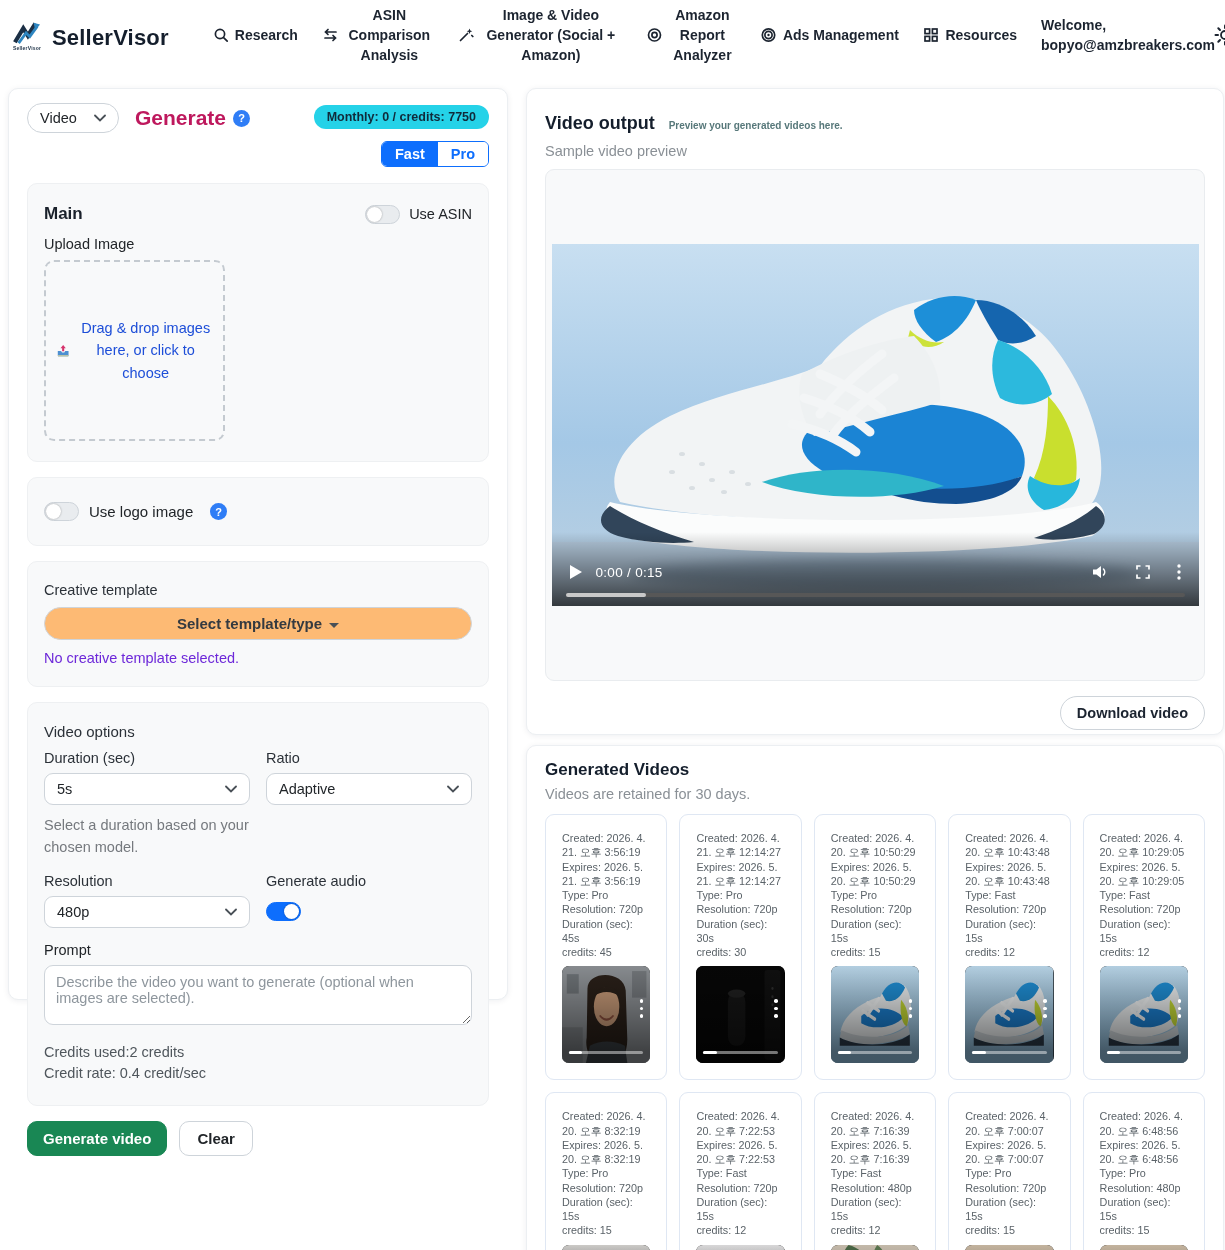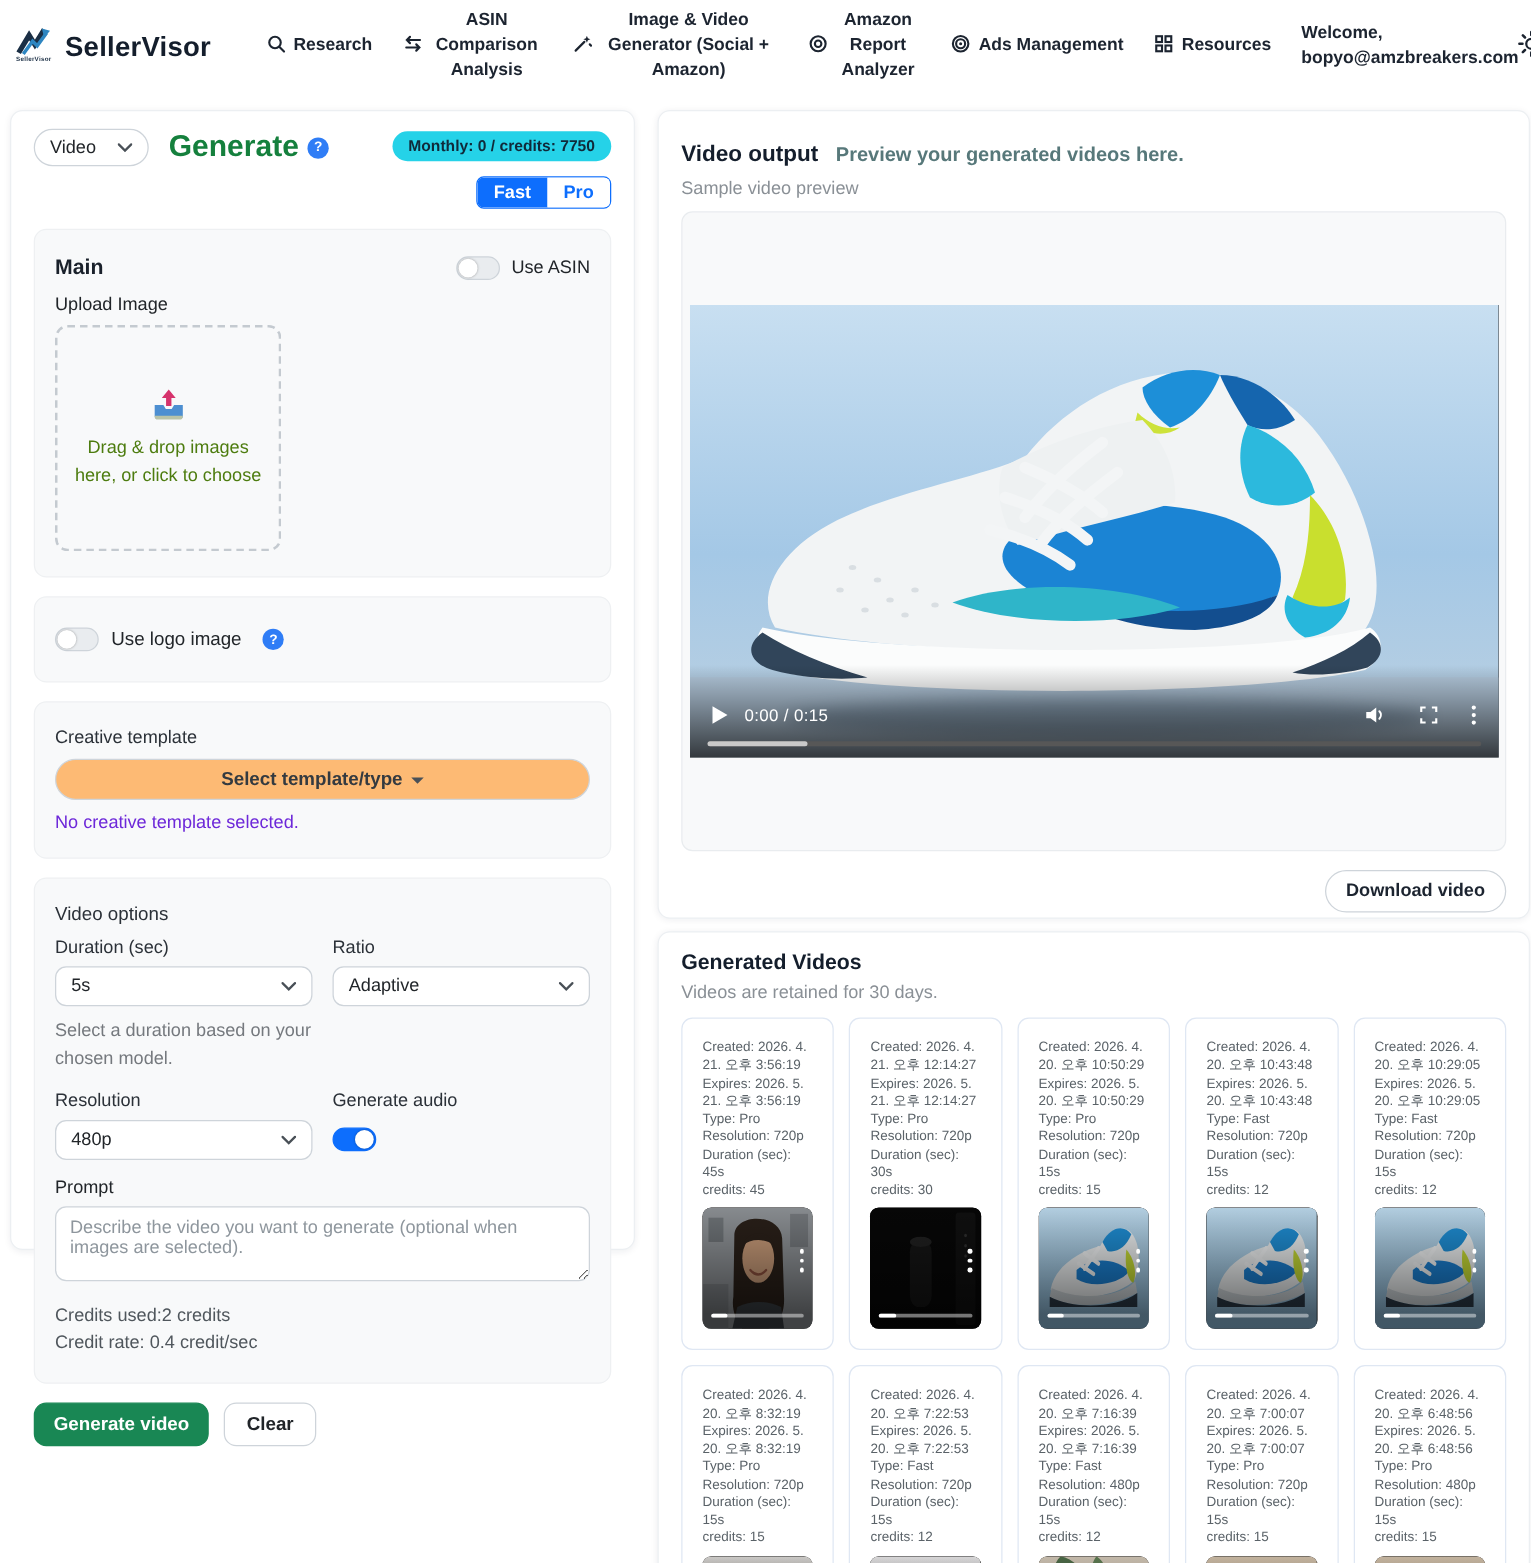--- a/index.html
+++ b/index.html
@@ -28,21 +28,21 @@
   #left-panel { left:8px; top:88px; width:500px; height:912px; padding:14px 18px; }
   #output-panel { left:526px; top:88px; width:698px; height:647px; padding:24px 18px; }
   #generated-panel { left:526px; top:745px; width:698px; height:600px; padding:14px 18px; }
 
   .subcard { background:#f8f9fa; border:1px solid #eef0f2; border-radius:10px; padding:20px 16px; margin-bottom:15px; }
 
   
   .gen-head { display:flex; align-items:center; position:relative; margin-bottom:8px; }
   .pill-select { display:flex; align-items:center; justify-content:space-between; width:92px;
     border:1px solid #ced4da; border-radius:17px; padding:6px 12px; font-size:14.5px; background:#fff; cursor:pointer; }
-  .gen-title { font-size:24px; font-weight:700; margin-left:16px; color:#15803d; }
+  .gen-title { font-size:21px; font-weight:700; margin-left:16px; color:#be185d; }
   .help { width:17px; height:17px; border-radius:50%; background:#2f7df6; color:#fff; font-size:11px;
     font-weight:700; display:inline-flex; align-items:center; justify-content:center; margin-left:7px; cursor:pointer; }
   .credit-badge { position:absolute; right:0; top:2px; background:#25d2e8; color:#102a3a;
     font-size:12.5px; font-weight:700; padding:5px 13px; border-radius:14px; }
   .seg-row { display:flex; justify-content:flex-end; margin-bottom:16px; }
   .seg { display:flex; border:1px solid #0d6efd; border-radius:6px; overflow:hidden; cursor:pointer; }
   .seg span { padding:4px 13px; font-size:14.5px; font-weight:700; }
   .seg .on  { background:#0d6efd; color:#fff; }
   .seg .off { background:#fff; color:#0d6efd; }
 
@@ -51,22 +51,22 @@
   .tglrow { display:flex; align-items:center; gap:9px; font-size:14.5px; }
   .tgl { width:35px; height:19px; border-radius:10px; background:#e9ecef; border:1px solid #ced4da;
     position:relative; cursor:pointer; flex:0 0 auto; }
   .tgl::after { content:''; position:absolute; width:15px; height:15px; border-radius:50%;
     background:#fff; top:1px; left:1px; box-shadow:0 0 2px rgba(0,0,0,.35); }
   .tgl.on { background:#0d6efd; border-color:#0d6efd; }
   .tgl.on::after { left:auto; right:1px; }
 
   .upl-label { font-size:14.5px; margin:12px 0 8px; }
   .dropzone { width:181px; height:181px; border:2px dashed #c4cad0; border-radius:10px;
-    display:flex; flex-direction:column; align-items:center; justify-content:center; gap:8px;
-    color:#4d7c0f; font-size:14.5px; text-align:center; padding:0 10px; line-height:1.55; cursor:pointer; }
+    display:flex; flex-direction:row; align-items:center; justify-content:center; gap:8px;
+    color:#1d4ed8; font-size:14.5px; text-align:center; padding:0 10px; line-height:1.55; cursor:pointer; }
 
   .logo-row { display:flex; align-items:center; gap:10px; font-size:15px; padding:4px 0; }
 
   .sec-label { font-size:14.5px; color:#2b3138; margin-bottom:9px; }
   .tplbtn { width:100%; background:#fdba74; border:1px solid #ced4da; border-radius:18px; padding:7px;
     font-size:15px; font-weight:700; color:#343a40; text-align:center; cursor:pointer; }
   .caret-dn { display:inline-block; width:0; height:0; border-left:5px solid transparent;
     border-right:5px solid transparent; border-top:5px solid #495057; margin-left:7px; vertical-align:middle; }
   .muted { color:#6d28d9; font-size:14.5px; margin-top:10px; }
 
@@ -84,21 +84,21 @@
   .credits-note { font-size:14.5px; color:#4f565c; line-height:1.5; margin-top:13px; }
   .btn-row { display:flex; gap:12px; margin-top:2px; }
   .btn-green { background:#198754; border:1px solid #198754; color:#fff; font-weight:700; font-size:15px;
     padding:8px 15px; border-radius:10px; cursor:pointer; }
   .btn-outline { background:#fff; border:1px solid #ced4da; color:#212529; font-weight:700; font-size:15px;
     padding:8px 17px; border-radius:10px; cursor:pointer; }
 
   
   .out-head { display:flex; align-items:baseline; gap:14px; }
   .out-title { font-size:18px; font-weight:700; color:#141e2c; }
-  .out-sub { font-size:16px; font-weight:700; color:#57787a; }
+  .out-sub { font-size:10px; font-weight:700; color:#57787a; }
   .sample-label { font-size:14.5px; color:#8a9096; margin-top:9px; }
   .sample-panel { margin-top:10px; background:#f8f9fa; border:1px solid #e9ecef; border-radius:9px;
     height:512px; padding-top:74px; }
   .player { width:647px; height:362px; margin:0 auto; position:relative; background:#0c1016; overflow:hidden; }
   .player svg.scene { position:absolute; inset:0; }
   .ctrl-shade { position:absolute; left:0; right:0; bottom:0; height:74px;
     background:linear-gradient(rgba(0,0,0,0), rgba(0,0,0,.72)); }
   .ctrl-row { position:absolute; left:18px; right:18px; bottom:26px; display:flex; align-items:center; color:#fff; }
   .play-tri { width:0; height:0; border-top:7px solid transparent; border-bottom:7px solid transparent;
     border-left:12px solid #fff; margin-right:14px; cursor:pointer; }

